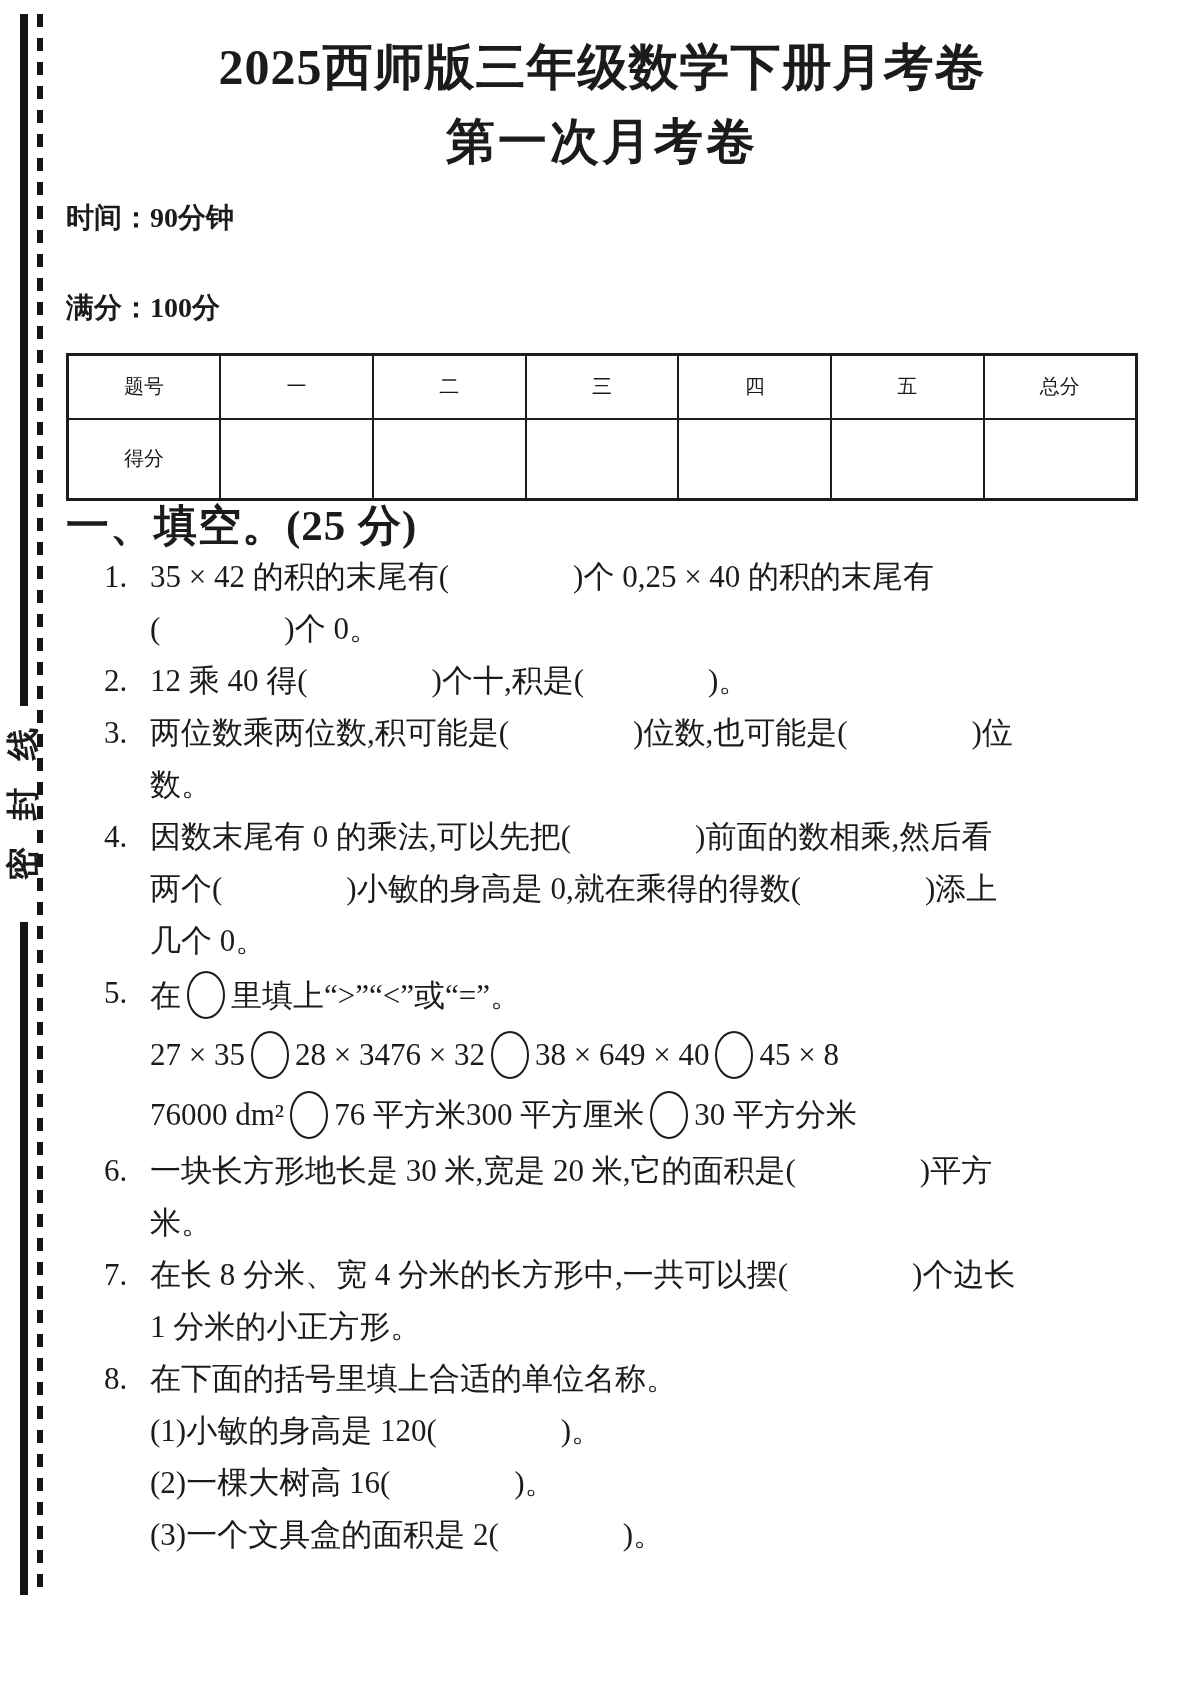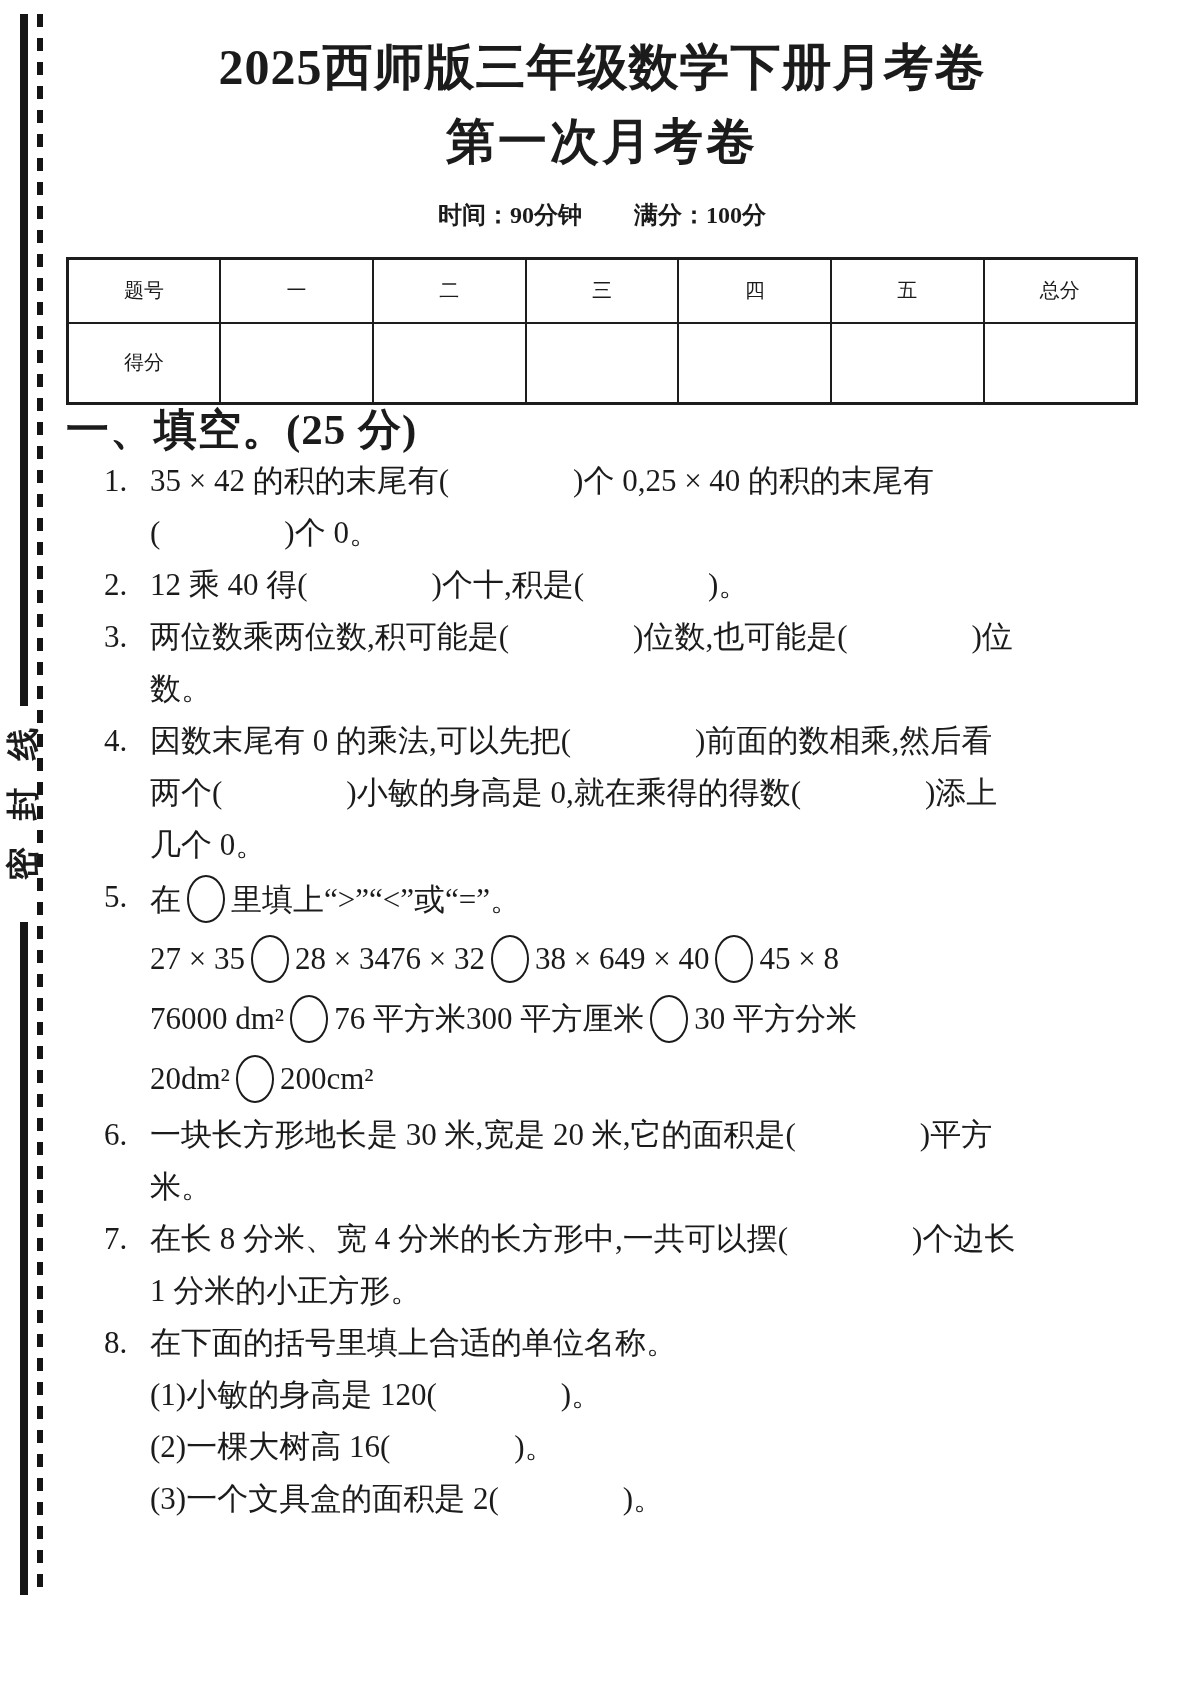--- a/index.html
+++ b/index.html
@@ -73,22 +73,23 @@
     text-align: center;
     font-size: 49px;
     font-weight: 700;
     letter-spacing: 3px;
   }
   .meta {
     margin-top: 24px;
     display: flex;
     justify-content: center;
     gap: 52px;
-    font-size: 24px;
-    font-weight: 700;
+    font-size: 28px;
+    font-weight: 700;
+    flex-direction: column;
   }
 
   table.score {
     width: 100%;
     margin-top: 26px;
     border-collapse: collapse;
     table-layout: fixed;
     font-size: 20px;
     border: 3px solid #1d1d1d;
   }
@@ -242,27 +243,20 @@
             <span class="oval"></span>
             <span>76 平方米</span>
           </span>
           <span class="cmp-pair">
             <span>300 平方厘米</span>
             <span class="oval"></span>
             <span>30 平方分米</span>
           </span>
         </div>
 
-        <div class="cmp-row">
-          <span class="cmp-pair">
-            <span>20dm²</span>
-            <span class="oval"></span>
-            <span>200cm²</span>
-          </span>
-        </div>
       </li>
 
       <li class="q">
         <span class="qnum">6.</span>
         <span class="qline">一块长方形地长是 30 米,宽是 20 米,它的面积是(　　　　)平方</span>
         <span class="qline">米。</span>
       </li>
 
       <li class="q">
         <span class="qnum">7.</span>

